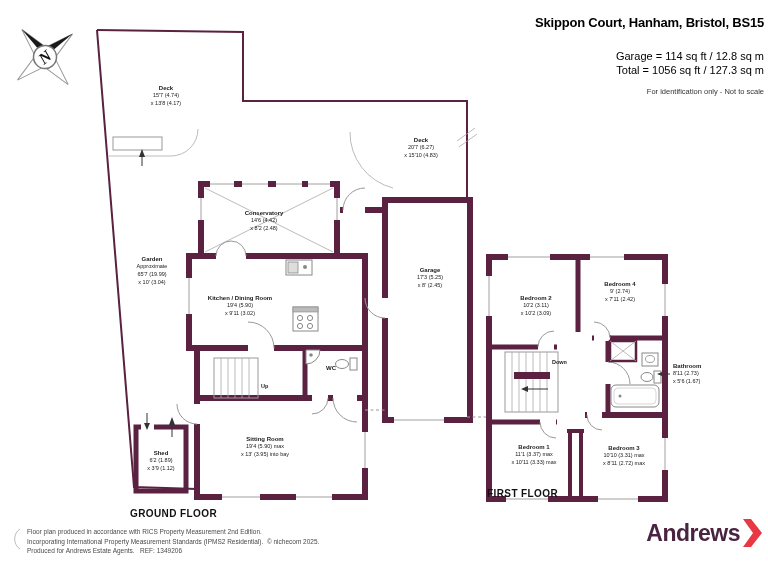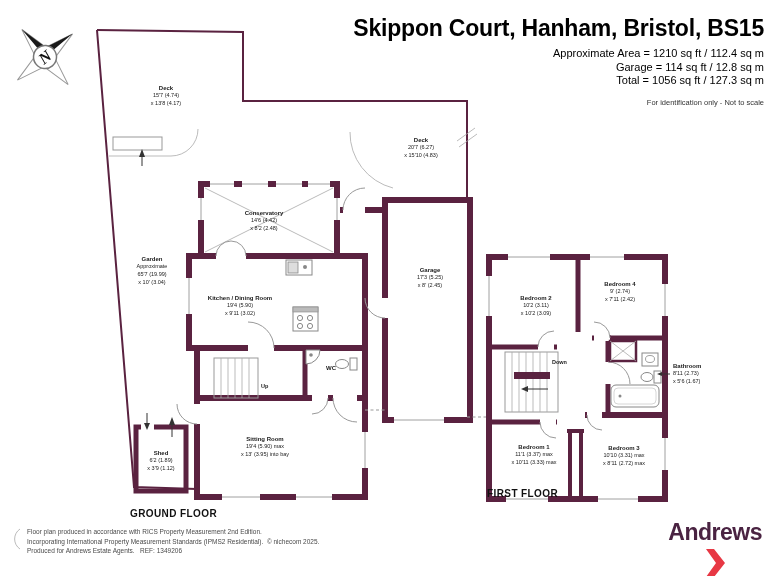--- a/index.html
+++ b/index.html
@@ -23,25 +23,25 @@
   
   .room-label{position:absolute;transform:translate(-50%,-50%);text-align:center;
               font-size:5.5px;line-height:1.4;white-space:nowrap;z-index:2;color:#1a1a1a;}
   .room-label .rn{font-weight:bold;font-size:6px;}
   .side-label{position:absolute;transform:translateY(-50%);text-align:left;
               font-size:5.5px;line-height:1.4;white-space:nowrap;z-index:2;color:#1a1a1a;}
   .side-label .rn{font-weight:bold;font-size:6px;}
   .tiny-label{position:absolute;font-size:5.5px;font-weight:bold;z-index:2;color:#1a1a1a;white-space:nowrap;}
   .floor-label{position:absolute;font-size:10px;font-weight:bold;letter-spacing:.4px;z-index:2;color:#111;white-space:nowrap;}
   .header{position:absolute;top:15px;right:4px;text-align:right;z-index:2;}
-  .header h1{margin:0 0 5px 0;font-size:23px;font-weight:bold;letter-spacing:-.2px;color:#000;}
+  .header h1{margin:0 0 20px 0;font-size:13px;font-weight:bold;letter-spacing:-.2px;color:#000;}
   .area-line{font-size:11px;line-height:13.5px;color:#000;}
   .disclaimer{font-size:7.5px;margin-top:10px;color:#333;}
   .footer{position:absolute;left:27px;top:527px;font-size:6.5px;line-height:9.5px;color:#4a4a4a;z-index:2;}
-  .brand{position:absolute;right:6px;top:519px;display:flex;align-items:center;gap:3px;z-index:2;flex-direction:column;}
+  .brand{position:absolute;right:6px;top:519px;display:flex;align-items:center;gap:3px;z-index:2;}
   .brand .brand-text{font-size:23px;font-weight:bold;letter-spacing:-.5px;color:#4a2342;}
 </style>
 </head>
 <body>
 
 <div class="page">
 
   <svg class="plan-svg" width="768" height="576" viewBox="0 0 768 576">
 
     <g>
@@ -231,21 +231,20 @@
       <polygon points="0,-36 7,-7 36,0 0,0" fill="#1a1a1a"></polygon>
       <circle r="11.5" fill="#fff" stroke="#777" stroke-width="1.5"></circle>
       <text text-anchor="middle" dy="5.5" font-family="Liberation Serif, serif" font-style="italic" font-weight="bold" font-size="16" fill="#111">N</text>
     </g>
 
     <path d="M20,529 A12,12 0 0 0 20,549" class="thin8"></path>
   </svg>
 
   <div class="header">
     <h1>Skippon Court, Hanham, Bristol, BS15</h1>
-    <div class="area-line">Approximate Area = 1210 sq ft / 112.4 sq m</div>
     <div class="area-line">Garage = 114 sq ft / 12.8 sq m</div>
     <div class="area-line">Total = 1056 sq ft / 127.3 sq m</div>
     <div class="disclaimer">For identification only - Not to scale</div>
   </div>
 
   <div class="room-label" style="left:166px;top:96px">
     <div class="rn">Deck</div>
     <div>15'7 (4.74)</div>
     <div>x 13'8 (4.17)</div>
   </div>

